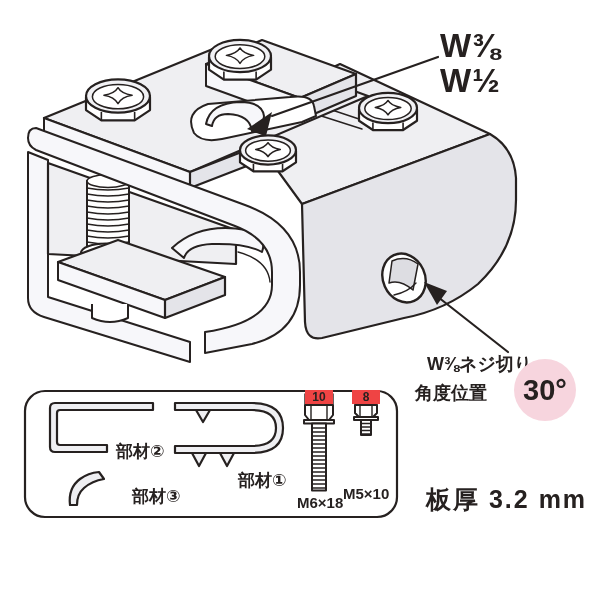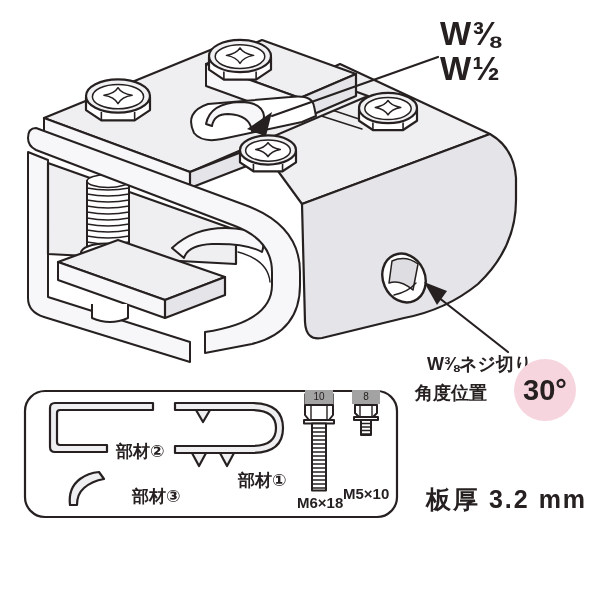--- a/index.html
+++ b/index.html
@@ -13,32 +13,32 @@
   svg{position:absolute;left:0;top:0;}
   svg *{vector-effect:non-scaling-stroke;}
   .ln{stroke:var(--line);stroke-width:2.2;fill:none;stroke-linecap:round;stroke-linejoin:round;}
   .thin{stroke:var(--line);stroke-width:1.4;fill:none;stroke-linecap:round;stroke-linejoin:round;}
   .f-light{fill:var(--fill-light);stroke:var(--line);stroke-width:2.2;stroke-linejoin:round;}
   .f-mid{fill:var(--fill-mid);stroke:var(--line);stroke-width:2.2;stroke-linejoin:round;}
   .f-bright{fill:var(--fill-bright);stroke:var(--line);stroke-width:2;stroke-linejoin:round;}
   .f-white{fill:var(--fill-white);stroke:var(--line);stroke-width:2;stroke-linejoin:round;}
   .f-dark{fill:var(--line);stroke:none;}
   .lbl{position:absolute;white-space:nowrap;color:var(--line);}
-  .w-sizes{left:440px;top:16px;font-size:33px;font-weight:600;line-height:35px;letter-spacing:1px;}
+  .w-sizes{left:440px;top:28px;font-size:33px;font-weight:600;line-height:35px;letter-spacing:1px;}
   .thread-cut{left:415px;top:350px;font-size:18px;font-weight:600;line-height:29px;}
   .thread-cut .indent{padding-left:12px;}
   .angle-badge{left:514px;top:359px;width:62px;height:62px;border-radius:50%;
     background:var(--accent-pink);display:flex;align-items:center;justify-content:center;
     font-size:29px;font-weight:600;}
   .plate-thick{left:426px;top:483px;font-size:25px;font-weight:600;letter-spacing:2px;}
   .part-lbl{font-size:17px;font-weight:700;}
   .p2{left:116px;top:440px;} .p3{left:100px;top:485px;margin-left:32px;} .p1{left:238px;top:469px;}
   .bolt-lbl{font-size:15px;font-weight:700;}
   .m6{left:297px;top:494px;} .m5{left:343px;top:437px;margin-top:48px;}
-  .dim{font-size:10px;font-weight:400;text-align:center;width:28px;background:#a3a3a3;line-height:14px;}
+  .dim{font-size:12px;font-weight:700;text-align:center;width:28px;background:#ef4444;line-height:14px;}
   .d10{left:305px;top:390px;} .d8{left:352px;top:390px;}
 </style>
 </head>
 <body>
 
 <div class="stage">
 
 <svg width="600" height="600" viewBox="0 0 600 600">
   <defs>
     <g id="hexbolt">

